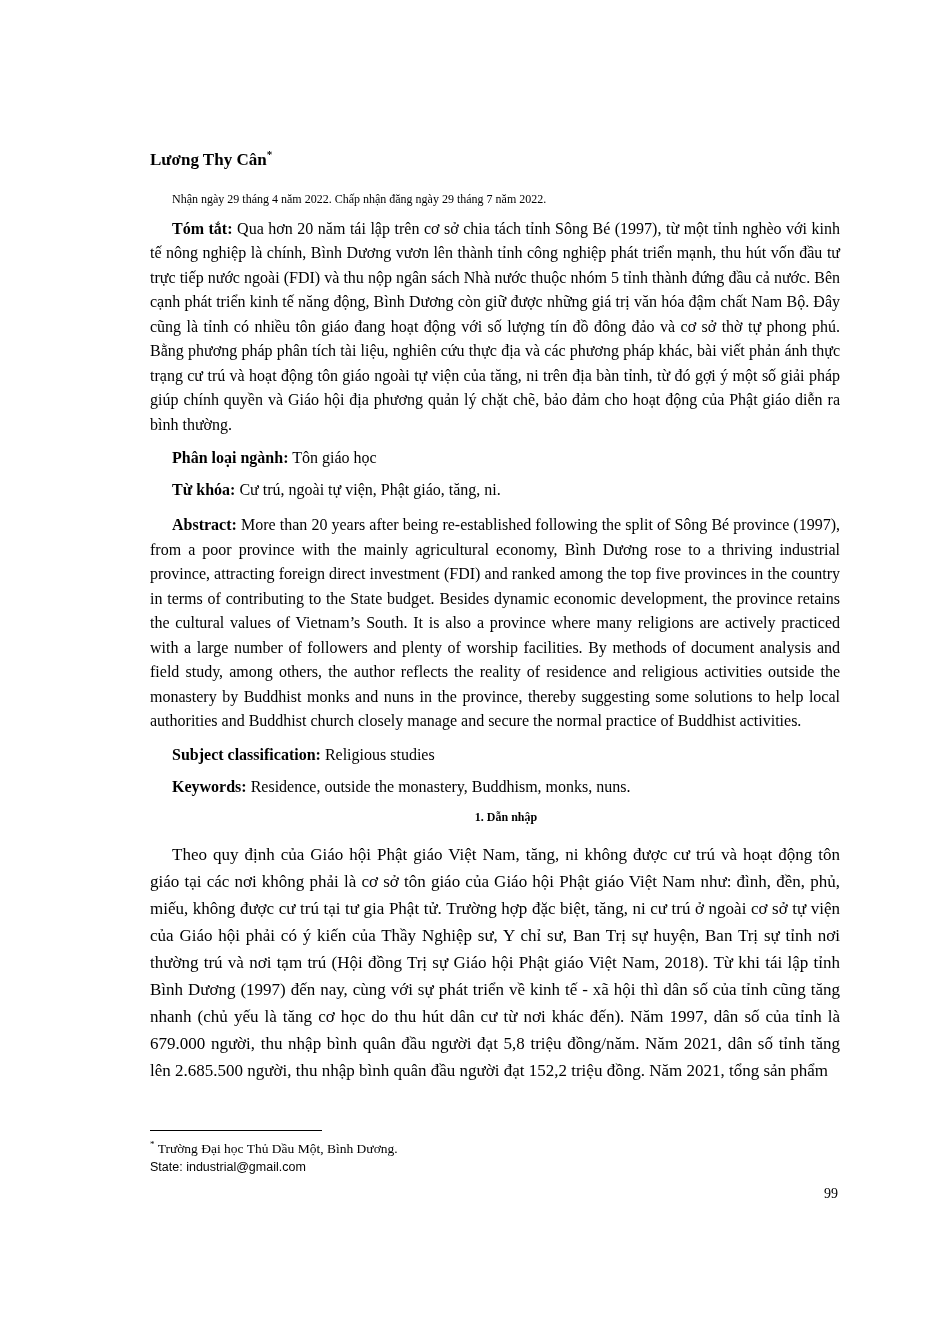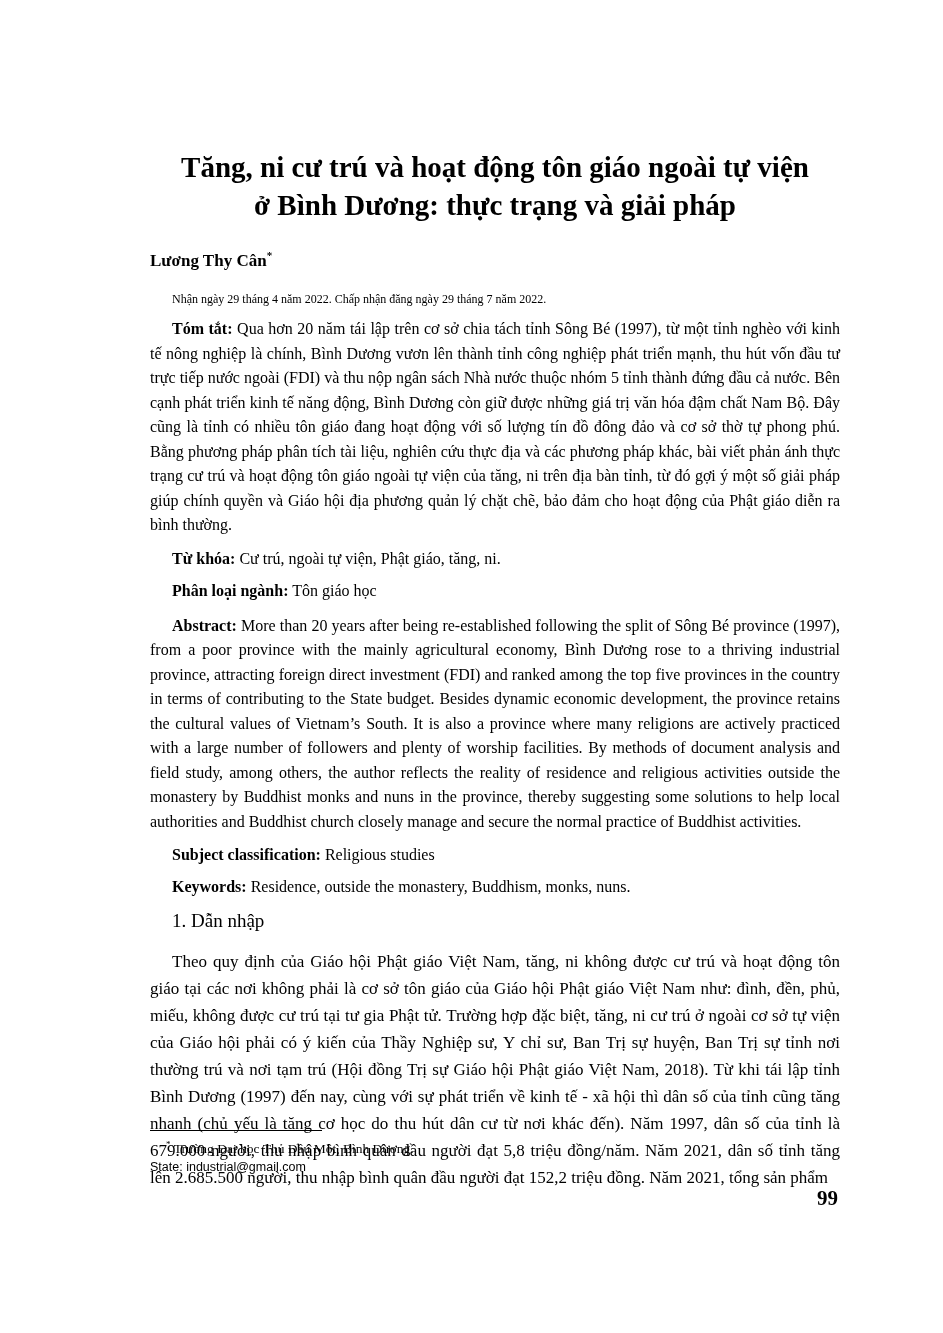--- a/index.html
+++ b/index.html
@@ -41,24 +41,25 @@
     text-indent: 22px;
     margin-bottom: 12px;
   }
   .meta-line {
     font-size: 16px;
     text-indent: 22px;
     margin-bottom: 14px;
   }
   .label { font-weight: bold; }
   .section-heading {
-    font-size: 19px;
-    font-weight: normal;
+    font-size: 12px;
+    font-weight: bold;
     text-indent: 22px;
     margin: 10px 0 16px 0;
+    text-align: center;
   }
   .body-para {
     font-size: 17px;
     line-height: 27px;
     text-align: justify;
     text-indent: 22px;
   }
   .footnote {
     position: absolute;
     left: 150px;
@@ -67,52 +68,49 @@
   }
   .footnote-rule {
     width: 172px;
     border: none;
     border-top: 1.5px solid #000000;
     margin-bottom: 7px;
   }
   .footnote-affiliation {
     font-size: 13.5px;
     line-height: 1.35;
-    margin-left: 16px;
   }
   .footnote-affiliation sup { font-size: 9px; }
   .footnote-email {
     font-family: "Liberation Sans", "DejaVu Sans", sans-serif;
     font-size: 12.5px;
     line-height: 1.45;
   }
   .page-number {
     position: absolute;
     right: 105px;
     top: 1186px;
-    font-size: 21px;
-    font-weight: bold;
+    font-size: 14px;
   }
 </style>
 </head>
 <body>
 
 <div class="page">
 
-  <h1 class="title"><span>Tăng, ni cư trú và hoạt động tôn giáo ngoài tự viện</span><br><span>ở Bình Dương: thực trạng và giải pháp</span></h1>
 
   <div class="author-line"><span>Lương Thy Cân</span><sup>*</sup></div>
 
   <p class="dates-line">Nhận ngày 29 tháng 4 năm 2022. Chấp nhận đăng ngày 29 tháng 7 năm 2022.</p>
 
   <p class="para"><span class="label">Tóm tắt:</span> <span>Qua hơn 20 năm tái lập trên cơ sở chia tách tỉnh Sông Bé (1997), từ một tỉnh nghèo với kinh tế nông nghiệp là chính, Bình Dương vươn lên thành tỉnh công nghiệp phát triển mạnh, thu hút vốn đầu tư trực tiếp nước ngoài (FDI) và thu nộp ngân sách Nhà nước thuộc nhóm 5 tỉnh thành đứng đầu cả nước. Bên cạnh phát triển kinh tế năng động, Bình Dương còn giữ được những giá trị văn hóa đậm chất Nam Bộ. Đây cũng là tỉnh có nhiều tôn giáo đang hoạt động với số lượng tín đồ đông đảo và cơ sở thờ tự phong phú. Bằng phương pháp phân tích tài liệu, nghiên cứu thực địa và các phương pháp khác, bài viết phản ánh thực trạng cư trú và hoạt động tôn giáo ngoài tự viện của tăng, ni trên địa bàn tỉnh, từ đó gợi ý một số giải pháp giúp chính quyền và Giáo hội địa phương quản lý chặt chẽ, bảo đảm cho hoạt động của Phật giáo diễn ra bình thường.</span></p>
 
+  <p class="meta-line"><span class="label">Phân loại ngành:</span> <span>Tôn giáo học</span></p>
+
   <p class="meta-line"><span class="label">Từ khóa:</span> <span>Cư trú, ngoài tự viện, Phật giáo, tăng, ni.</span></p>
-
-  <p class="meta-line"><span class="label">Phân loại ngành:</span> <span>Tôn giáo học</span></p>
 
   <p class="para"><span class="label">Abstract:</span> <span>More than 20 years after being re-established following the split of Sông Bé province (1997), from a poor province with the mainly agricultural economy, Bình Dương rose to a thriving industrial province, attracting foreign direct investment (FDI) and ranked among the top five provinces in the country in terms of contributing to the State budget. Besides dynamic economic development, the province retains the cultural values of Vietnam’s South. It is also a province where many religions are actively practiced with a large number of followers and plenty of worship facilities. By methods of document analysis and field study, among others, the author reflects the reality of residence and religious activities outside the monastery by Buddhist monks and nuns in the province, thereby suggesting some solutions to help local authorities and Buddhist church closely manage and secure the normal practice of Buddhist activities.</span></p>
 
   <p class="meta-line"><span class="label">Subject classification:</span> <span>Religious studies</span></p>
 
   <p class="meta-line"><span class="label">Keywords:</span> <span>Residence, outside the monastery, Buddhism, monks, nuns.</span></p>
 
   <h2 class="section-heading">1. Dẫn nhập</h2>
 
   <p class="body-para">Theo quy định của Giáo hội Phật giáo Việt Nam, tăng, ni không được cư trú và hoạt động tôn giáo tại các nơi không phải là cơ sở tôn giáo của Giáo hội Phật giáo Việt Nam như: đình, đền, phủ, miếu, không được cư trú tại tư gia Phật tử. Trường hợp đặc biệt, tăng, ni cư trú ở ngoài cơ sở tự viện của Giáo hội phải có ý kiến của Thầy Nghiệp sư, Y chỉ sư, Ban Trị sự huyện, Ban Trị sự tỉnh nơi thường trú và nơi tạm trú (Hội đồng Trị sự Giáo hội Phật giáo Việt Nam, 2018). Từ khi tái lập tỉnh Bình Dương (1997) đến nay, cùng với sự phát triển về kinh tế - xã hội thì dân số của tỉnh cũng tăng nhanh (chủ yếu là tăng cơ học do thu hút dân cư từ nơi khác đến). Năm 1997, dân số của tỉnh là 679.000 người, thu nhập bình quân đầu người đạt 5,8 triệu đồng/năm. Năm 2021, dân số tỉnh tăng lên 2.685.500 người, thu nhập bình quân đầu người đạt 152,2 triệu đồng. Năm 2021, tổng sản phẩm</p>

